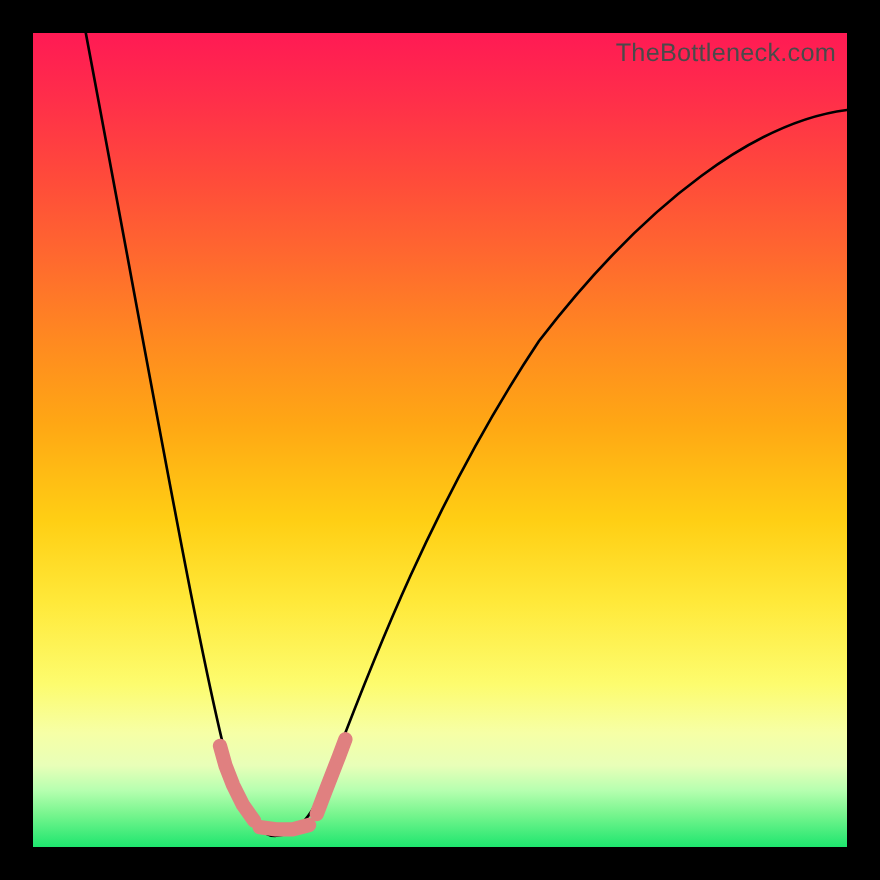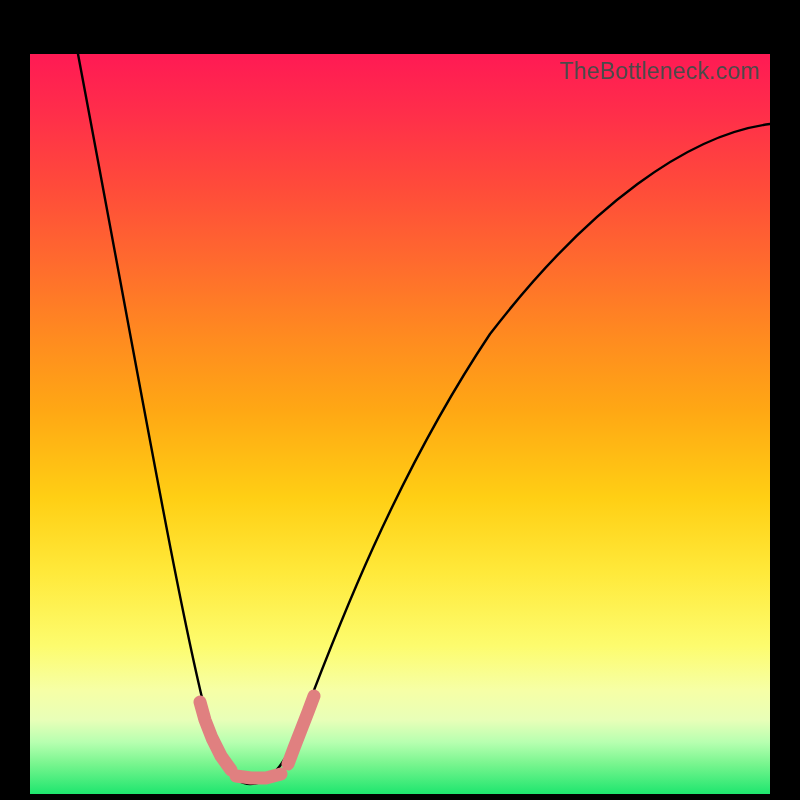--- a/index.html
+++ b/index.html
@@ -25,21 +25,20 @@
       #ffa714 48%,
       #ffcf14 60%,
       #ffe93a 70%,
       #fdfc6e 80%,
       #f6ffa6 86%,
       #e8ffb8 90%,
       #b7ffb0 93%,
       #77f58e 96%,
       #1ee66e 100%
     );
-    margin-top: 24px;
   }
   .watermark {
     position: absolute;
     top: 4px;
     right: 10px;
     font-family: Arial, Helvetica, sans-serif;
     font-size: 23px;
     color: #4a4a4a;
     letter-spacing: 0.2px;
     pointer-events: none;

